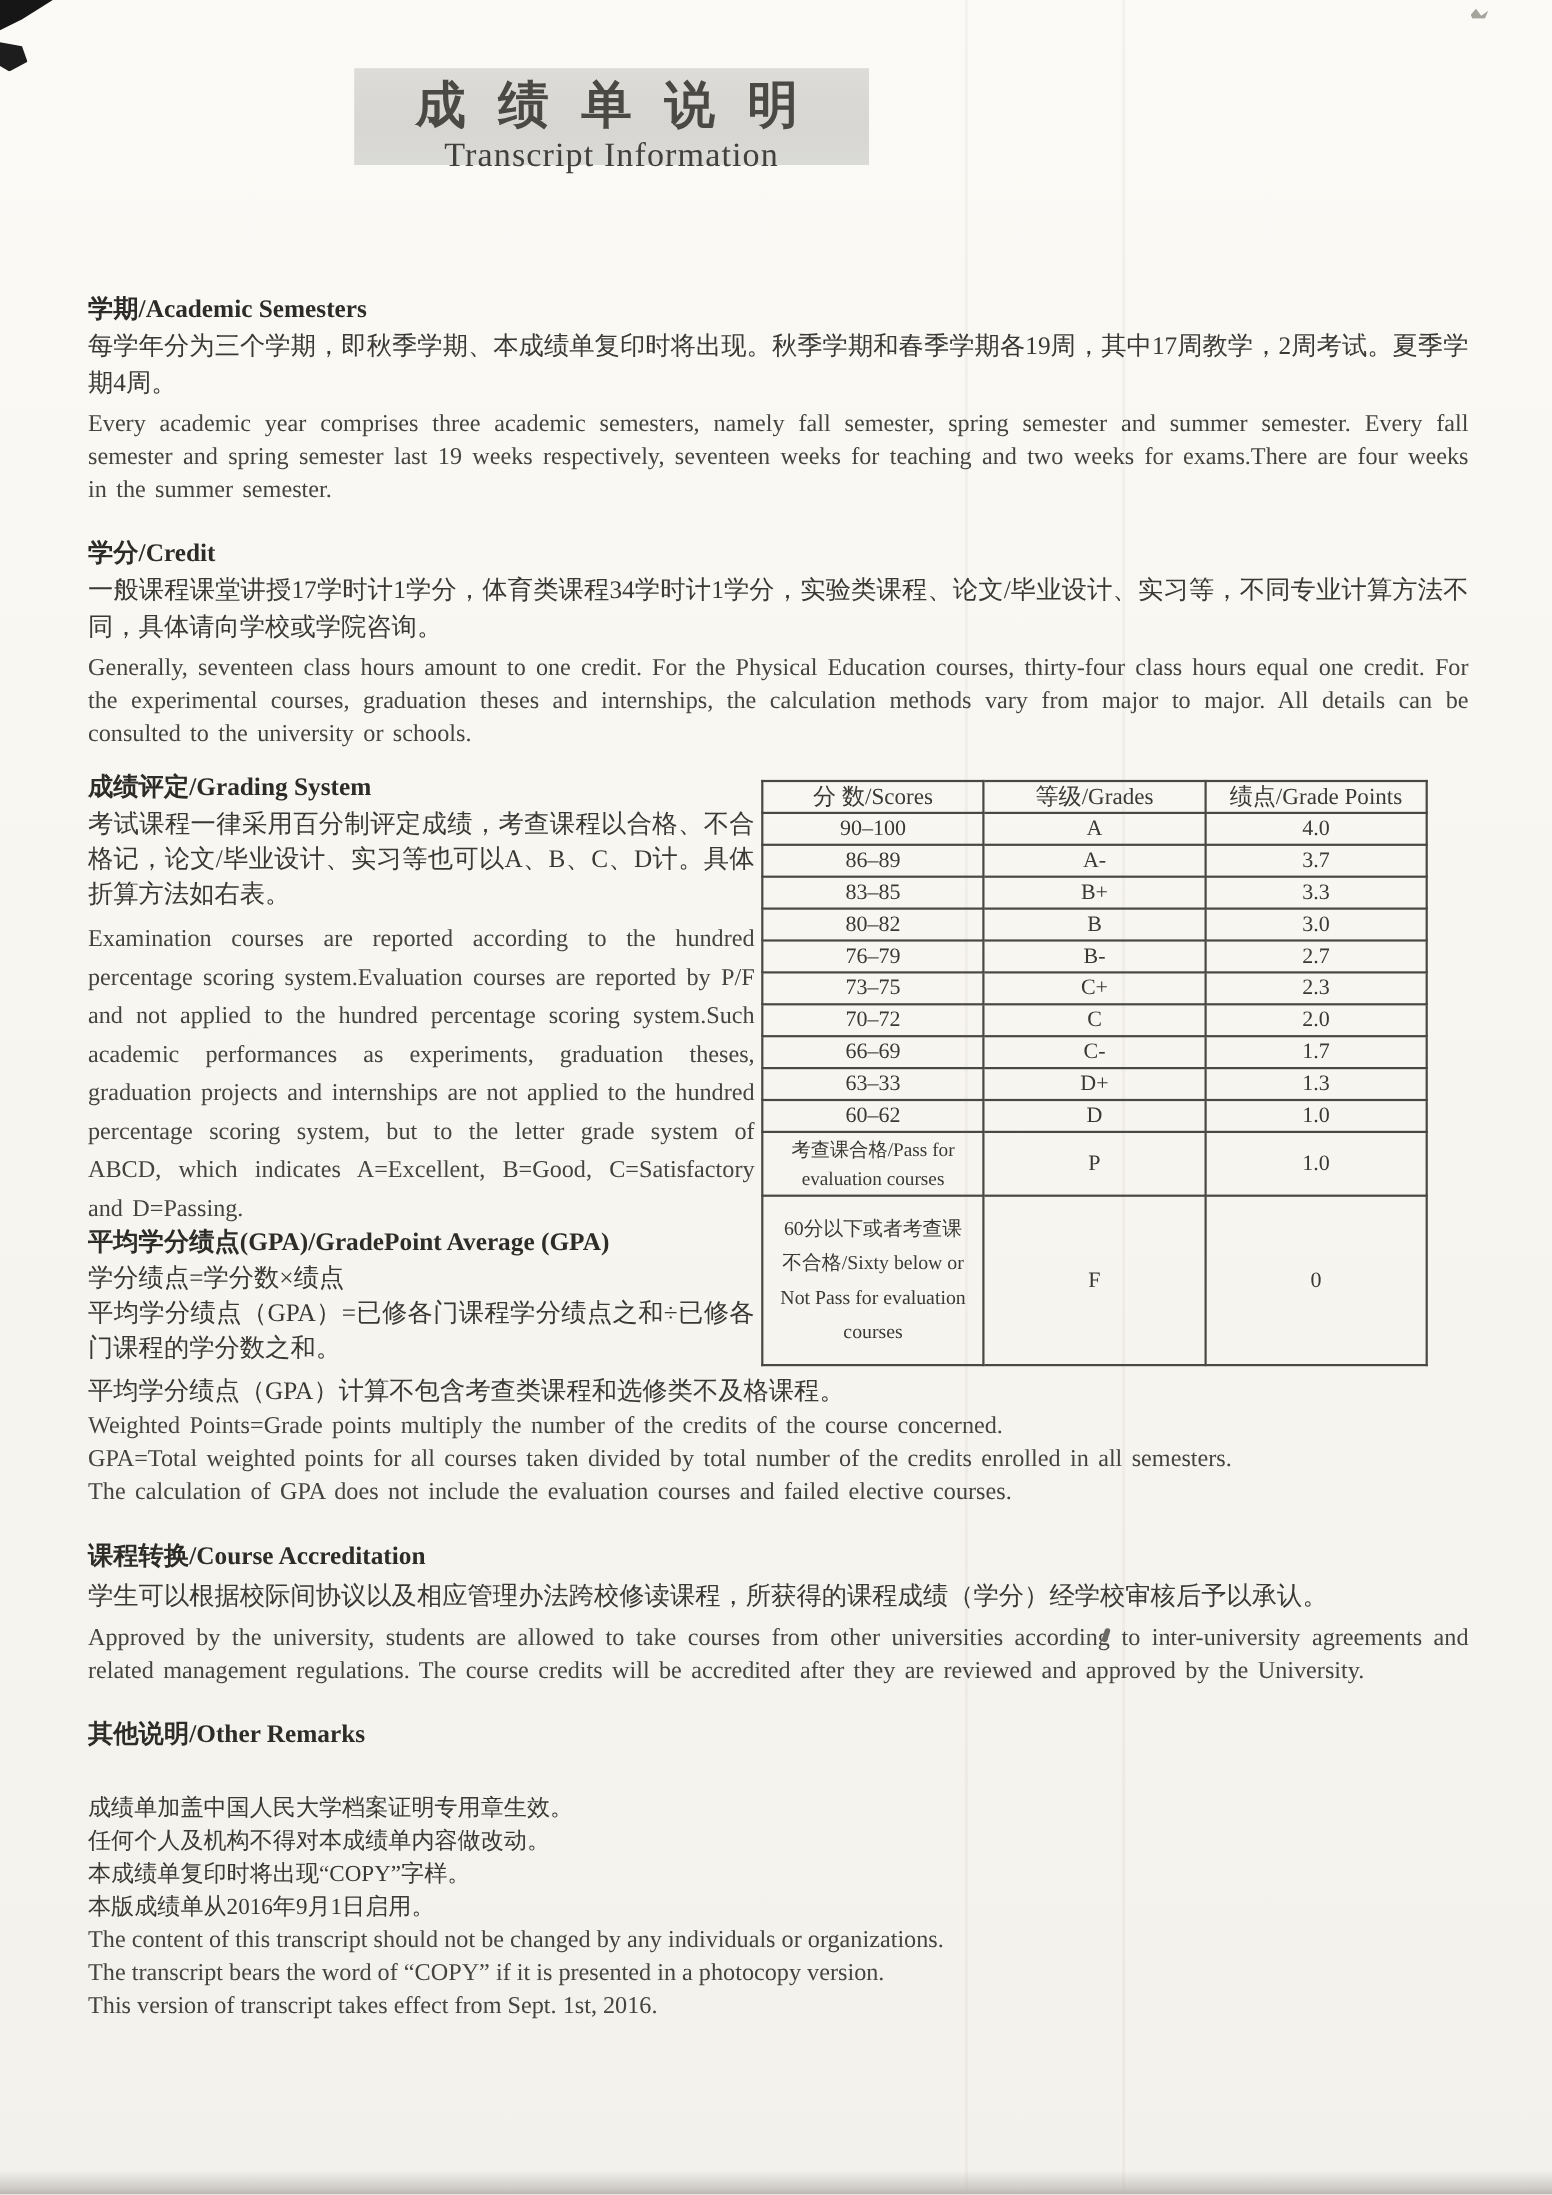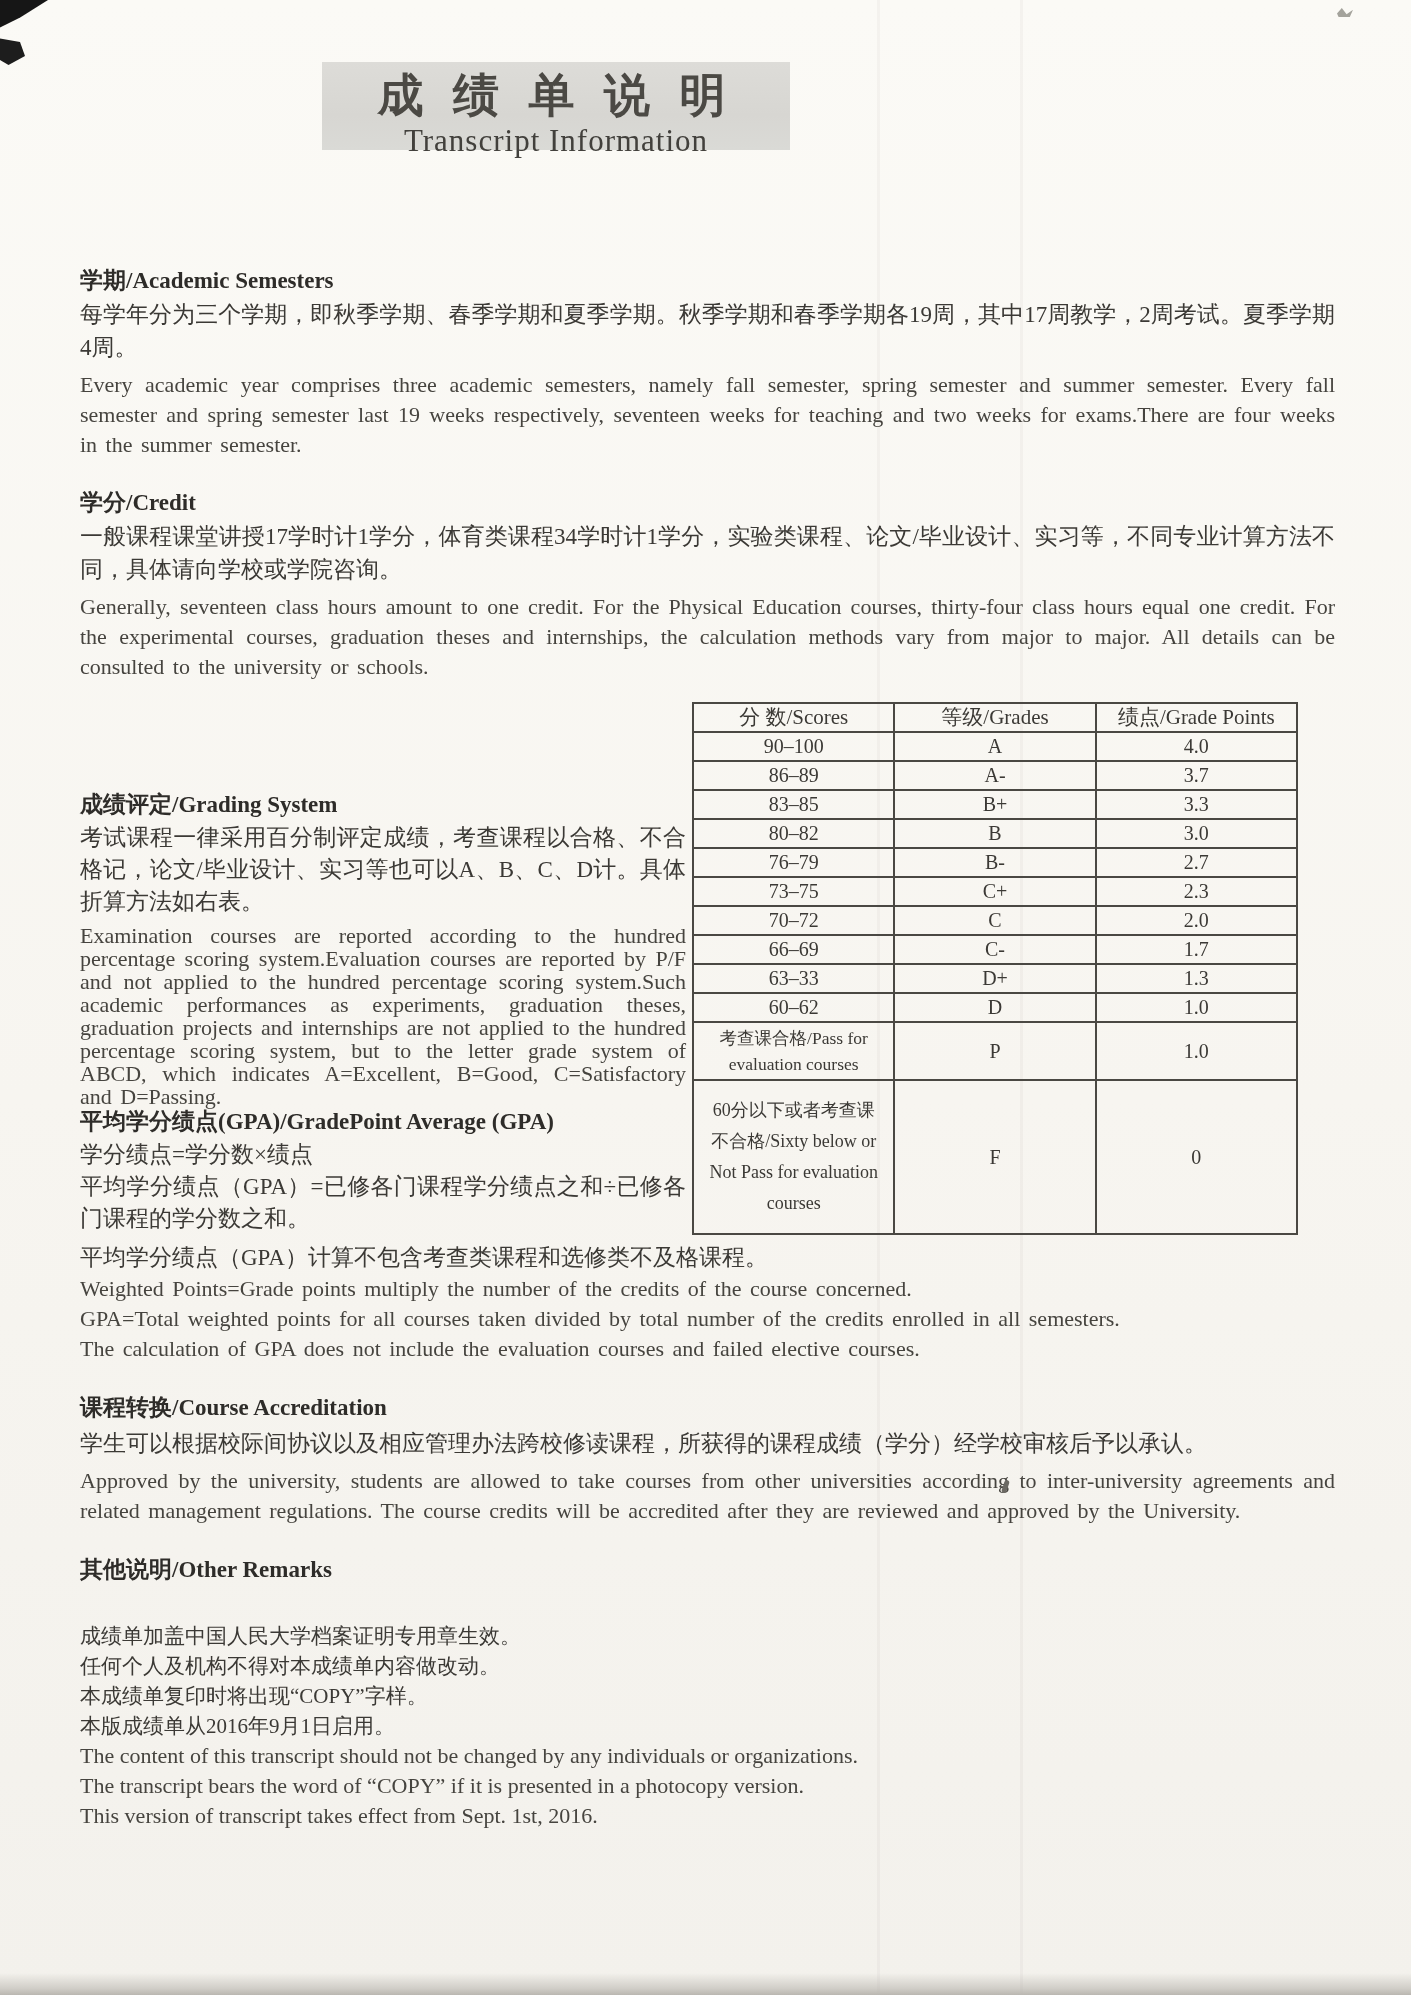--- a/index.html
+++ b/index.html
@@ -27,21 +27,21 @@
   
   .content{position:absolute;left:80px;top:267px;width:1255px;}
   h2.sec{margin:0;font-size:23px;font-weight:700;color:#2e2c29;line-height:27px;}
   p{margin:0;}
   .cn{font-size:23px;line-height:33px;text-align:justify;color:#3b3935;}
   .en{font-size:22px;line-height:30px;text-align:justify;color:#46443f;word-spacing:3px;}
   .mt4{margin-top:4px;} .mt6{margin-top:6px;} .mt29{margin-top:29px;} .mt30{margin-top:30px;}
   .two-col{display:flex;align-items:flex-end;margin-top:20px;}
   .left-col{width:606px;}
   .left-col .cn{line-height:32px;}
-  .left-col .en{line-height:23px;}
+  .left-col .en{line-height:35px;}
   .gpa-head{margin-top:10px;}
   .table-col{margin-left:6px;width:610px;}
   table.grade{border-collapse:collapse;width:606px;table-layout:fixed;}
   .grade th,.grade td{border:2px solid #4a4843;text-align:center;font-weight:normal;
                       font-size:20px;line-height:25px;padding:1px 4px;color:#3b3935;}
   .grade th{font-size:21px;}
   tr.row-p td:first-child{font-size:17.5px;line-height:26px;padding:2px 12px;}
   tr.row-f td{padding-top:14px;padding-bottom:14px;}
   tr.row-f td:first-child{font-size:18px;line-height:31px;padding-left:10px;padding-right:10px;}
   .line-block p{white-space:normal;}
@@ -62,21 +62,21 @@
 
   <div class="banner">
     <p class="banner-title">成 绩 单 说 明</p>
     <p class="banner-sub">Transcript Information</p>
   </div>
 
   <div class="content">
 
     <section>
       <h2 class="sec">学期/Academic Semesters</h2>
-      <p class="cn mt4">每学年分为三个学期，即秋季学期、春季学期和夏季学期。秋季学期和春季学期各19周，其中17周教学，2周考试。夏季学期4周。</p>
+      <p class="cn mt4">每学年分为三个学期，即秋季学期、本成绩单复印时将出现。秋季学期和春季学期各19周，其中17周教学，2周考试。夏季学期4周。</p>
       <p class="en mt6">Every academic year comprises three academic semesters, namely fall semester, spring semester and summer semester. Every fall semester and spring semester last 19 weeks respectively, seventeen weeks for teaching and two weeks for exams.There are four weeks in the summer semester.</p>
     </section>
 
     <section class="mt29">
       <h2 class="sec">学分/Credit</h2>
       <p class="cn mt4">一般课程课堂讲授17学时计1学分，体育类课程34学时计1学分，实验类课程、论文/毕业设计、实习等，不同专业计算方法不同，具体请向学校或学院咨询。</p>
       <p class="en mt6">Generally, seventeen class hours amount to one credit. For the Physical Education courses, thirty-four class hours equal one credit. For the experimental courses, graduation theses and internships, the calculation methods vary from major to major. All details can be consulted to the university or schools.</p>
     </section>
 
     <div class="two-col">

